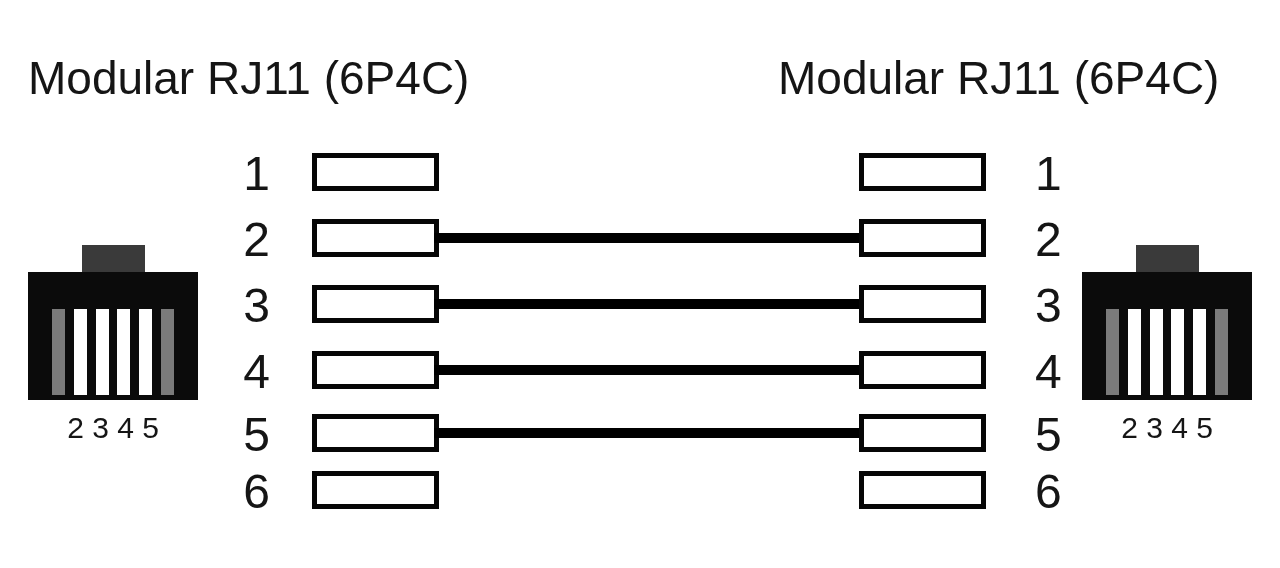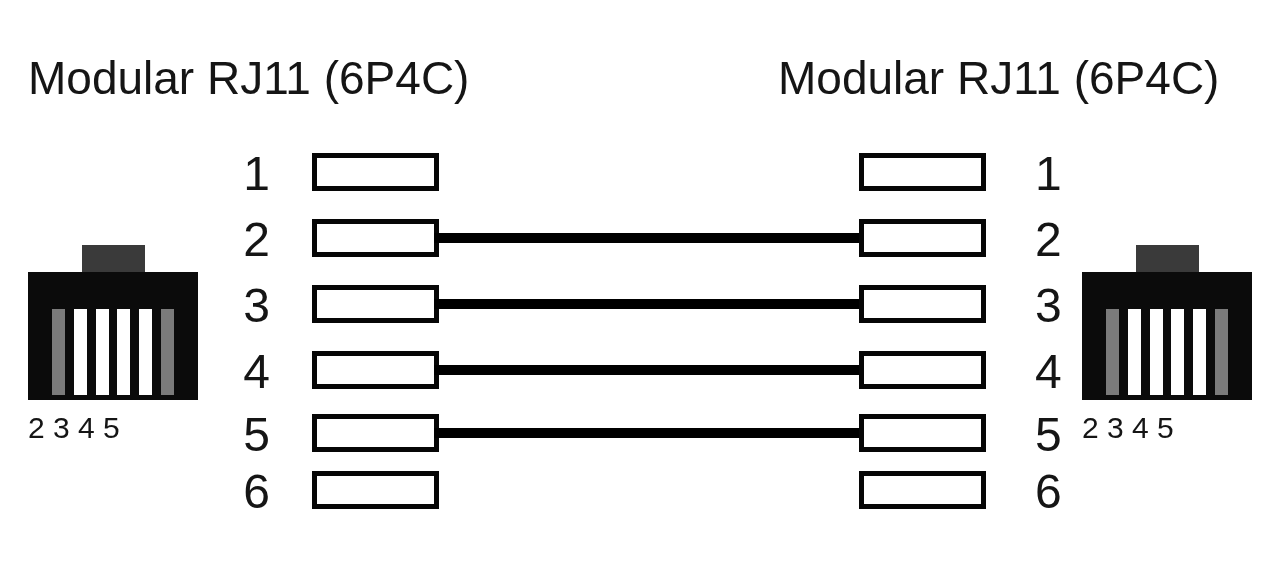--- a/index.html
+++ b/index.html
@@ -57,21 +57,21 @@
     justify-content: space-between;
   }
   .connector .slot { width: 13px; height: 100%; }
   .connector .slot-contact { background: var(--slot-contact, #ffffff); }
   .connector .slot-empty   { background: var(--slot-empty, #7b7b7b); }
 
   .connector .pins-label {
     position: absolute;
     left: 0; top: 167px;
     width: 170px;
-    text-align: left;
+    text-align: center;
     font-size: 30px;
     line-height: 32px;
     color: var(--ink, #111111);
   }
 
   
   #pin-rows { position: absolute; left: 0; top: 0; width: 1280px; height: 568px; }
 
   .pin-row {
     position: absolute;

